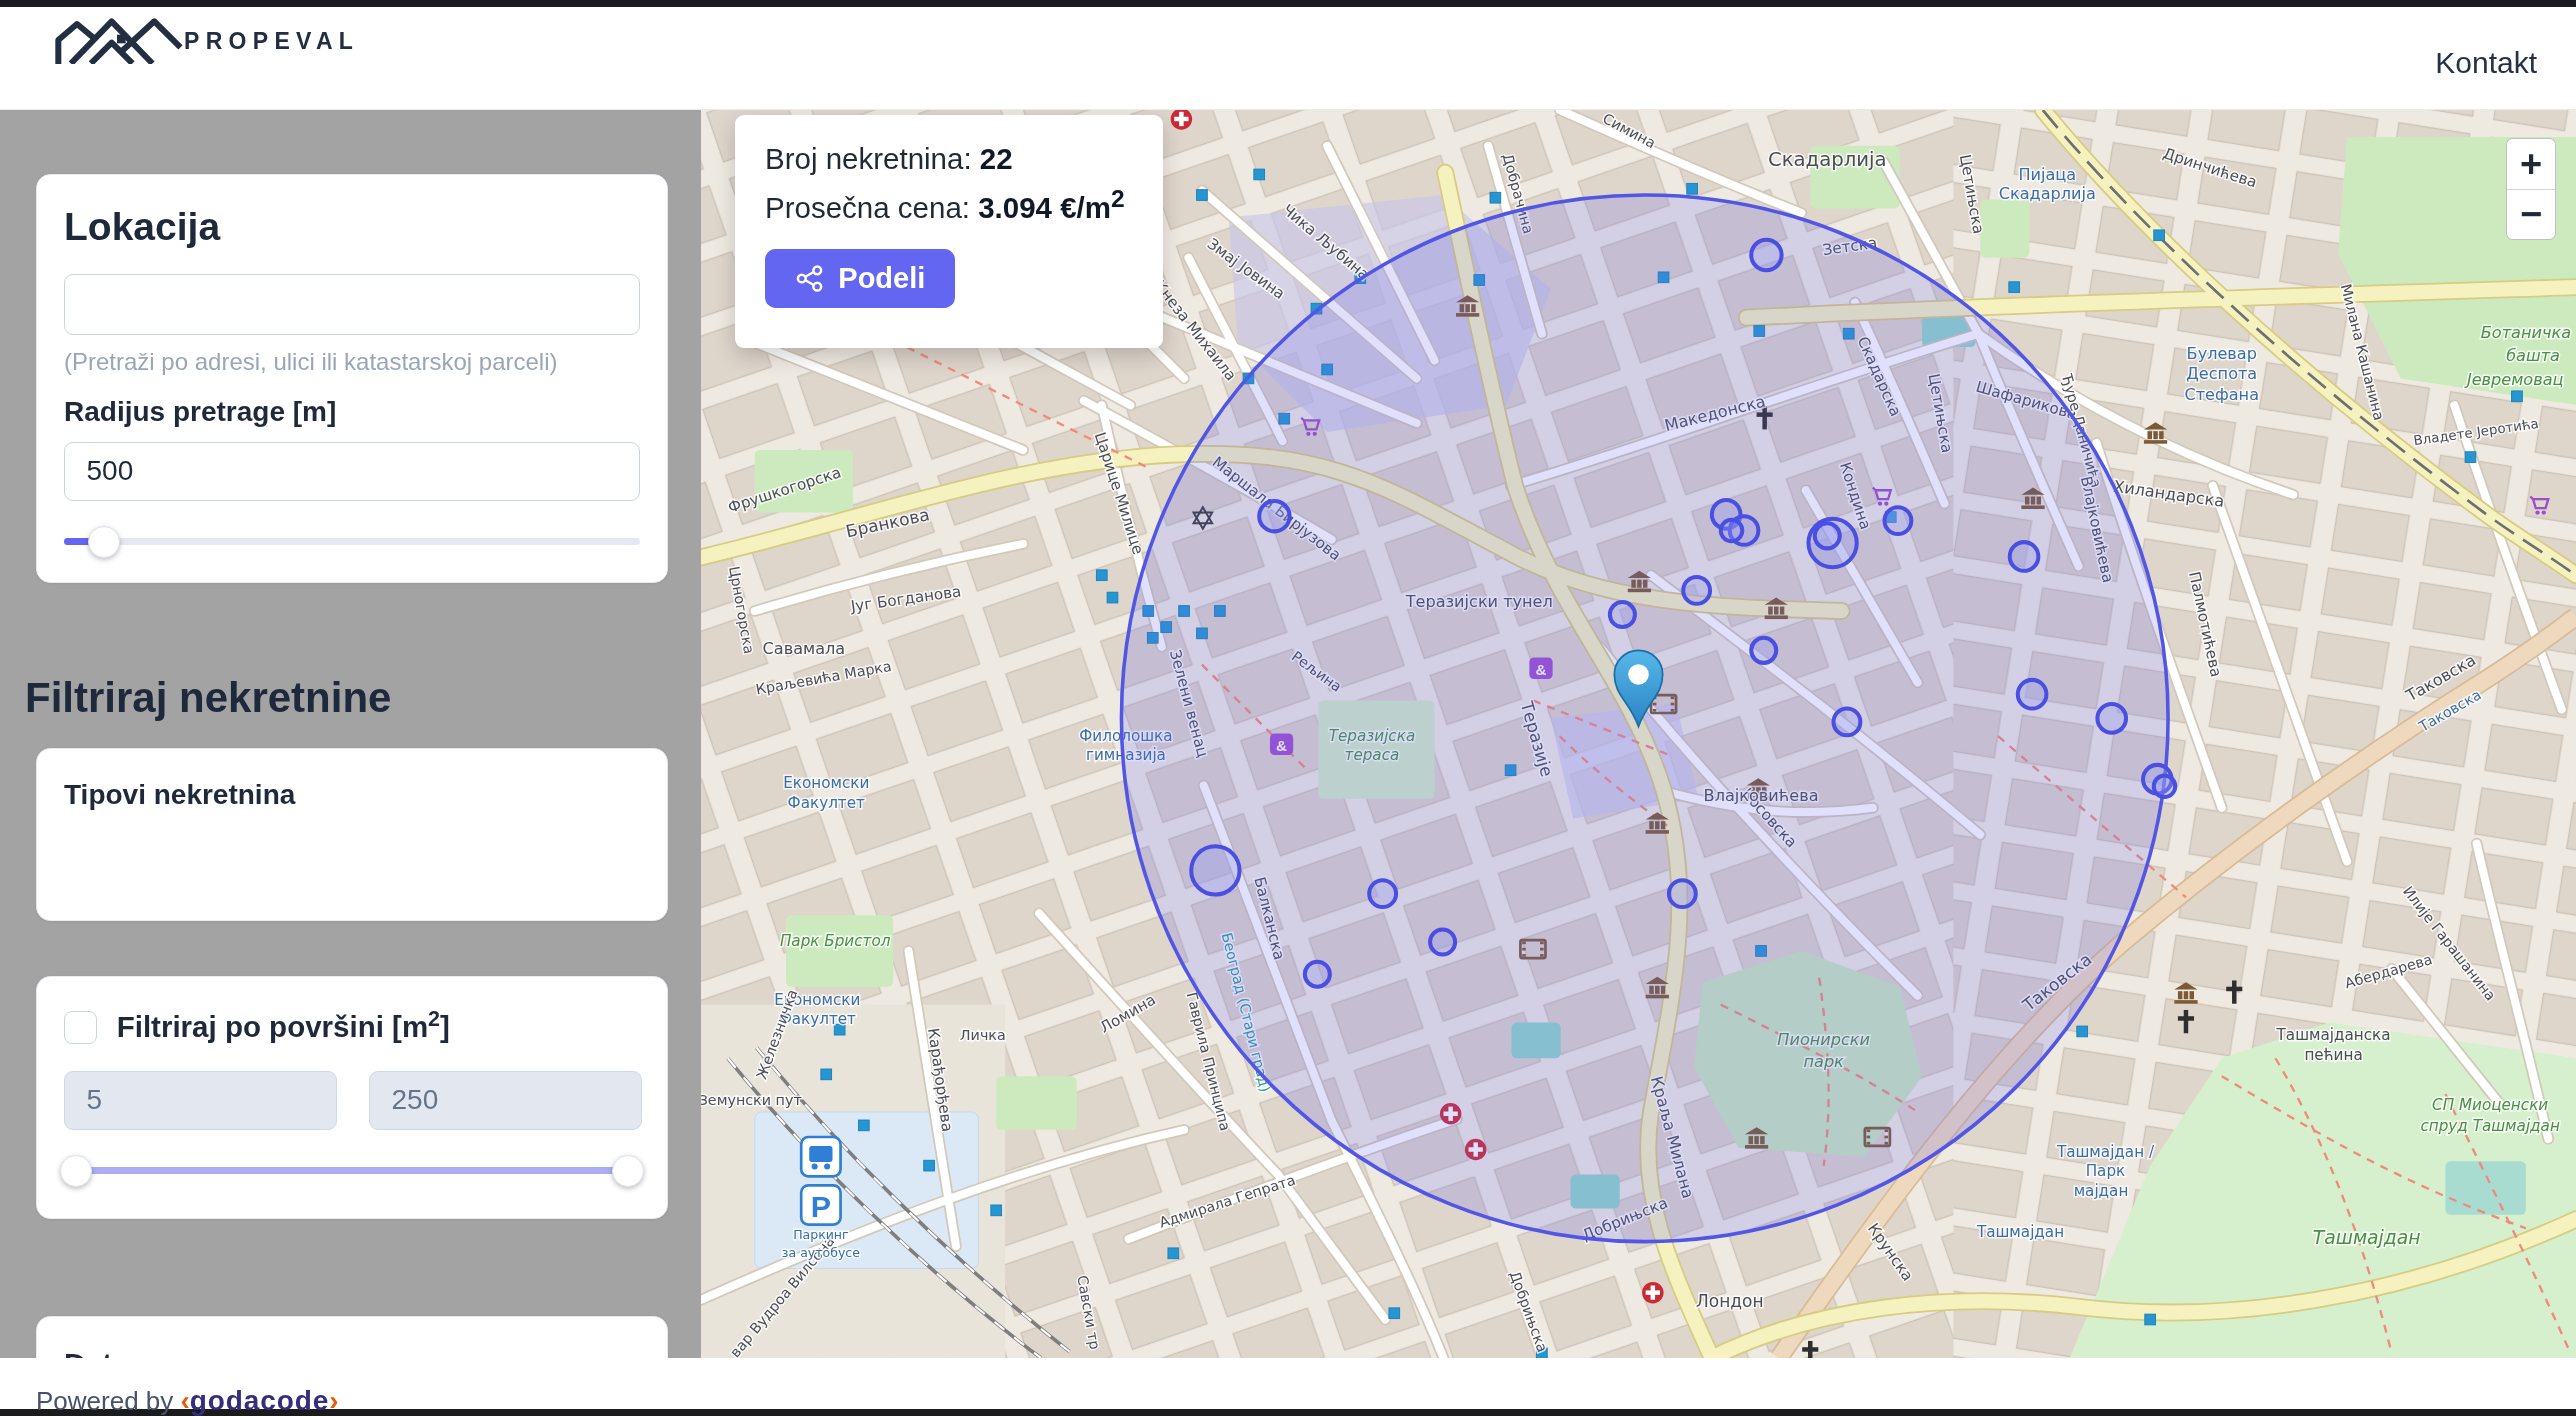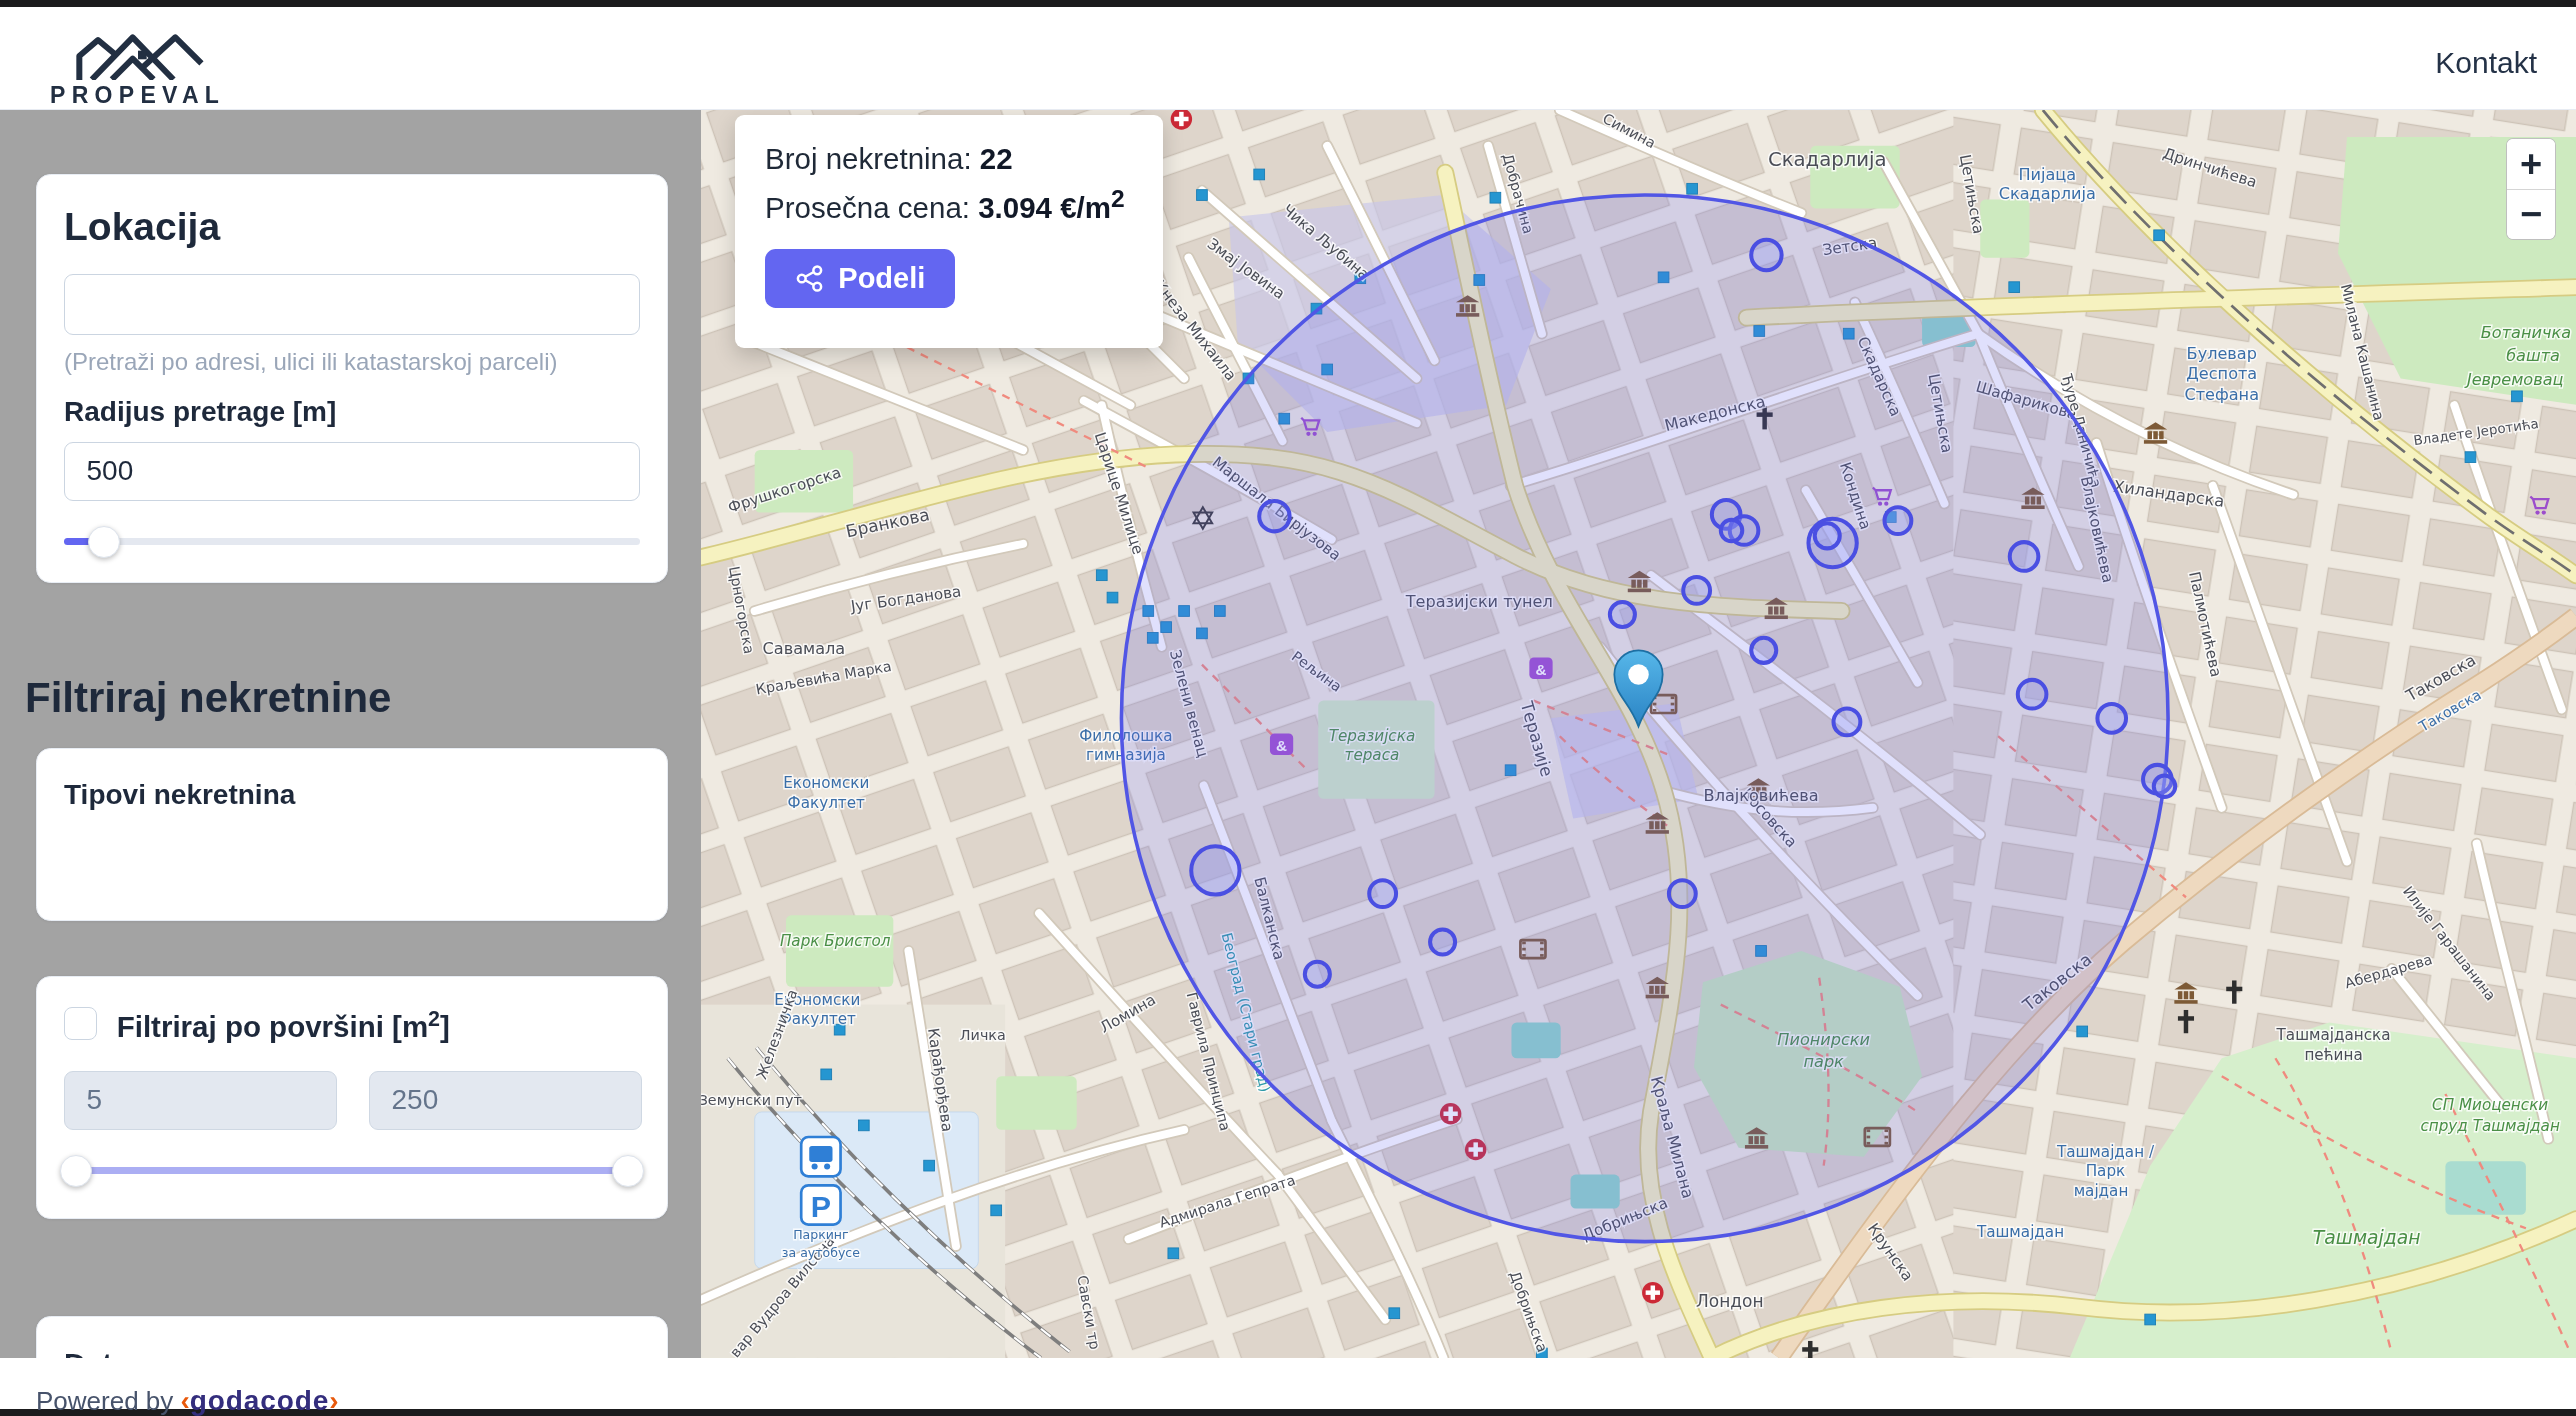--- a/index.html
+++ b/index.html
@@ -4,21 +4,21 @@
 <style>
   * { margin:0; padding:0; box-sizing:border-box; }
   html,body { width:2576px; height:1417px; overflow:hidden; background:#fff;
     font-family:"Liberation Sans","DejaVu Sans",sans-serif; }
   .top-strip { position:absolute; left:0; top:0; width:2576px; height:7.2px; background:#1b1b1d; }
   .bottom-strip { position:absolute; left:0; top:1409px; width:2576px; height:8px; background:#1b1b1d; }
 
   
   header { position:absolute; left:0; top:7.2px; width:2576px; height:103px; background:#fff;
     border-bottom:0.9px solid #e7ebf2; z-index:30; }
-  .brand { position:absolute; left:50px; top:25px; display:flex; flex-direction:column; align-items:center; }
+  .brand { position:absolute; left:50px; top:9px; display:flex; align-items:center; }
   .brand svg { display:block; }
   .brand-name { font-size:23px; font-weight:700; letter-spacing:6.3px; color:#222f42; margin-top:1.8px; }
   .nav-contact { position:absolute; right:39px; top:39px; font-size:30px; color:#243247; font-weight:500;
     text-decoration:none; cursor:pointer; }
 
   
   .app { position:absolute; left:0; top:110px; width:2576px; height:1248px; background:#f7f8fb; overflow:hidden; }
   .sidebar { position:absolute; left:0; top:0; width:701px; height:1248px; background:#a3a3a3; z-index:20; }
   .card { position:absolute; left:36px; width:632px; background:#fff; border:0.9px solid #e8edf4;
     border-radius:14.3px; box-shadow:0 0.9px 2.7px rgba(16,24,40,.06); padding:30px 27px; }
@@ -36,21 +36,21 @@
 
   .section-title { position:absolute; left:25px; top:564px; font-size:42px; font-weight:700; color:#1e293b; }
 
   .multiselect { display:flex; align-items:center; gap:12.5px; height:63px; border:1.8px solid #cbd5e1;
     border-radius:9px; background:#fff; margin-top:19.7px; padding:0 14.3px; position:relative; }
   .chip { display:flex; align-items:center; gap:10.7px; background:#edf1f7; border-radius:7.2px;
     padding:9px 14.3px; font-size:26px; color:#1f2937; cursor:pointer; }
   .chip svg { display:block; }
   .chev { position:absolute; right:16px; top:18px; }
 
-  .check-row { display:flex; align-items:flex-start; gap:19.7px; }
+  .check-row { display:flex; align-items:flex-end; gap:19.7px; }
   .checkbox { width:33px; height:33px; border:1.8px solid #cbd5e1; border-radius:8px; background:#fff; cursor:pointer; flex:0 0 auto; }
   .check-label { font-size:29.5px; font-weight:700; color:#1e293b; }
   .check-label sup { font-size:21.5px; }
   .range-inputs { display:flex; gap:32px; margin-top:27px; }
   .range-inputs input { width:273px; height:59px; background:#e3e8f0; border:0.9px solid #cfd8e3; border-radius:9px;
     color:#64748b; font-size:28px; padding:0 21.5px; outline:none; font-family:inherit; }
   .dual .track { background:#abaef3; }
   .dual .thumb.left { left:-3.6px; }
   .dual .thumb.right { right:-3.6px; }
 

